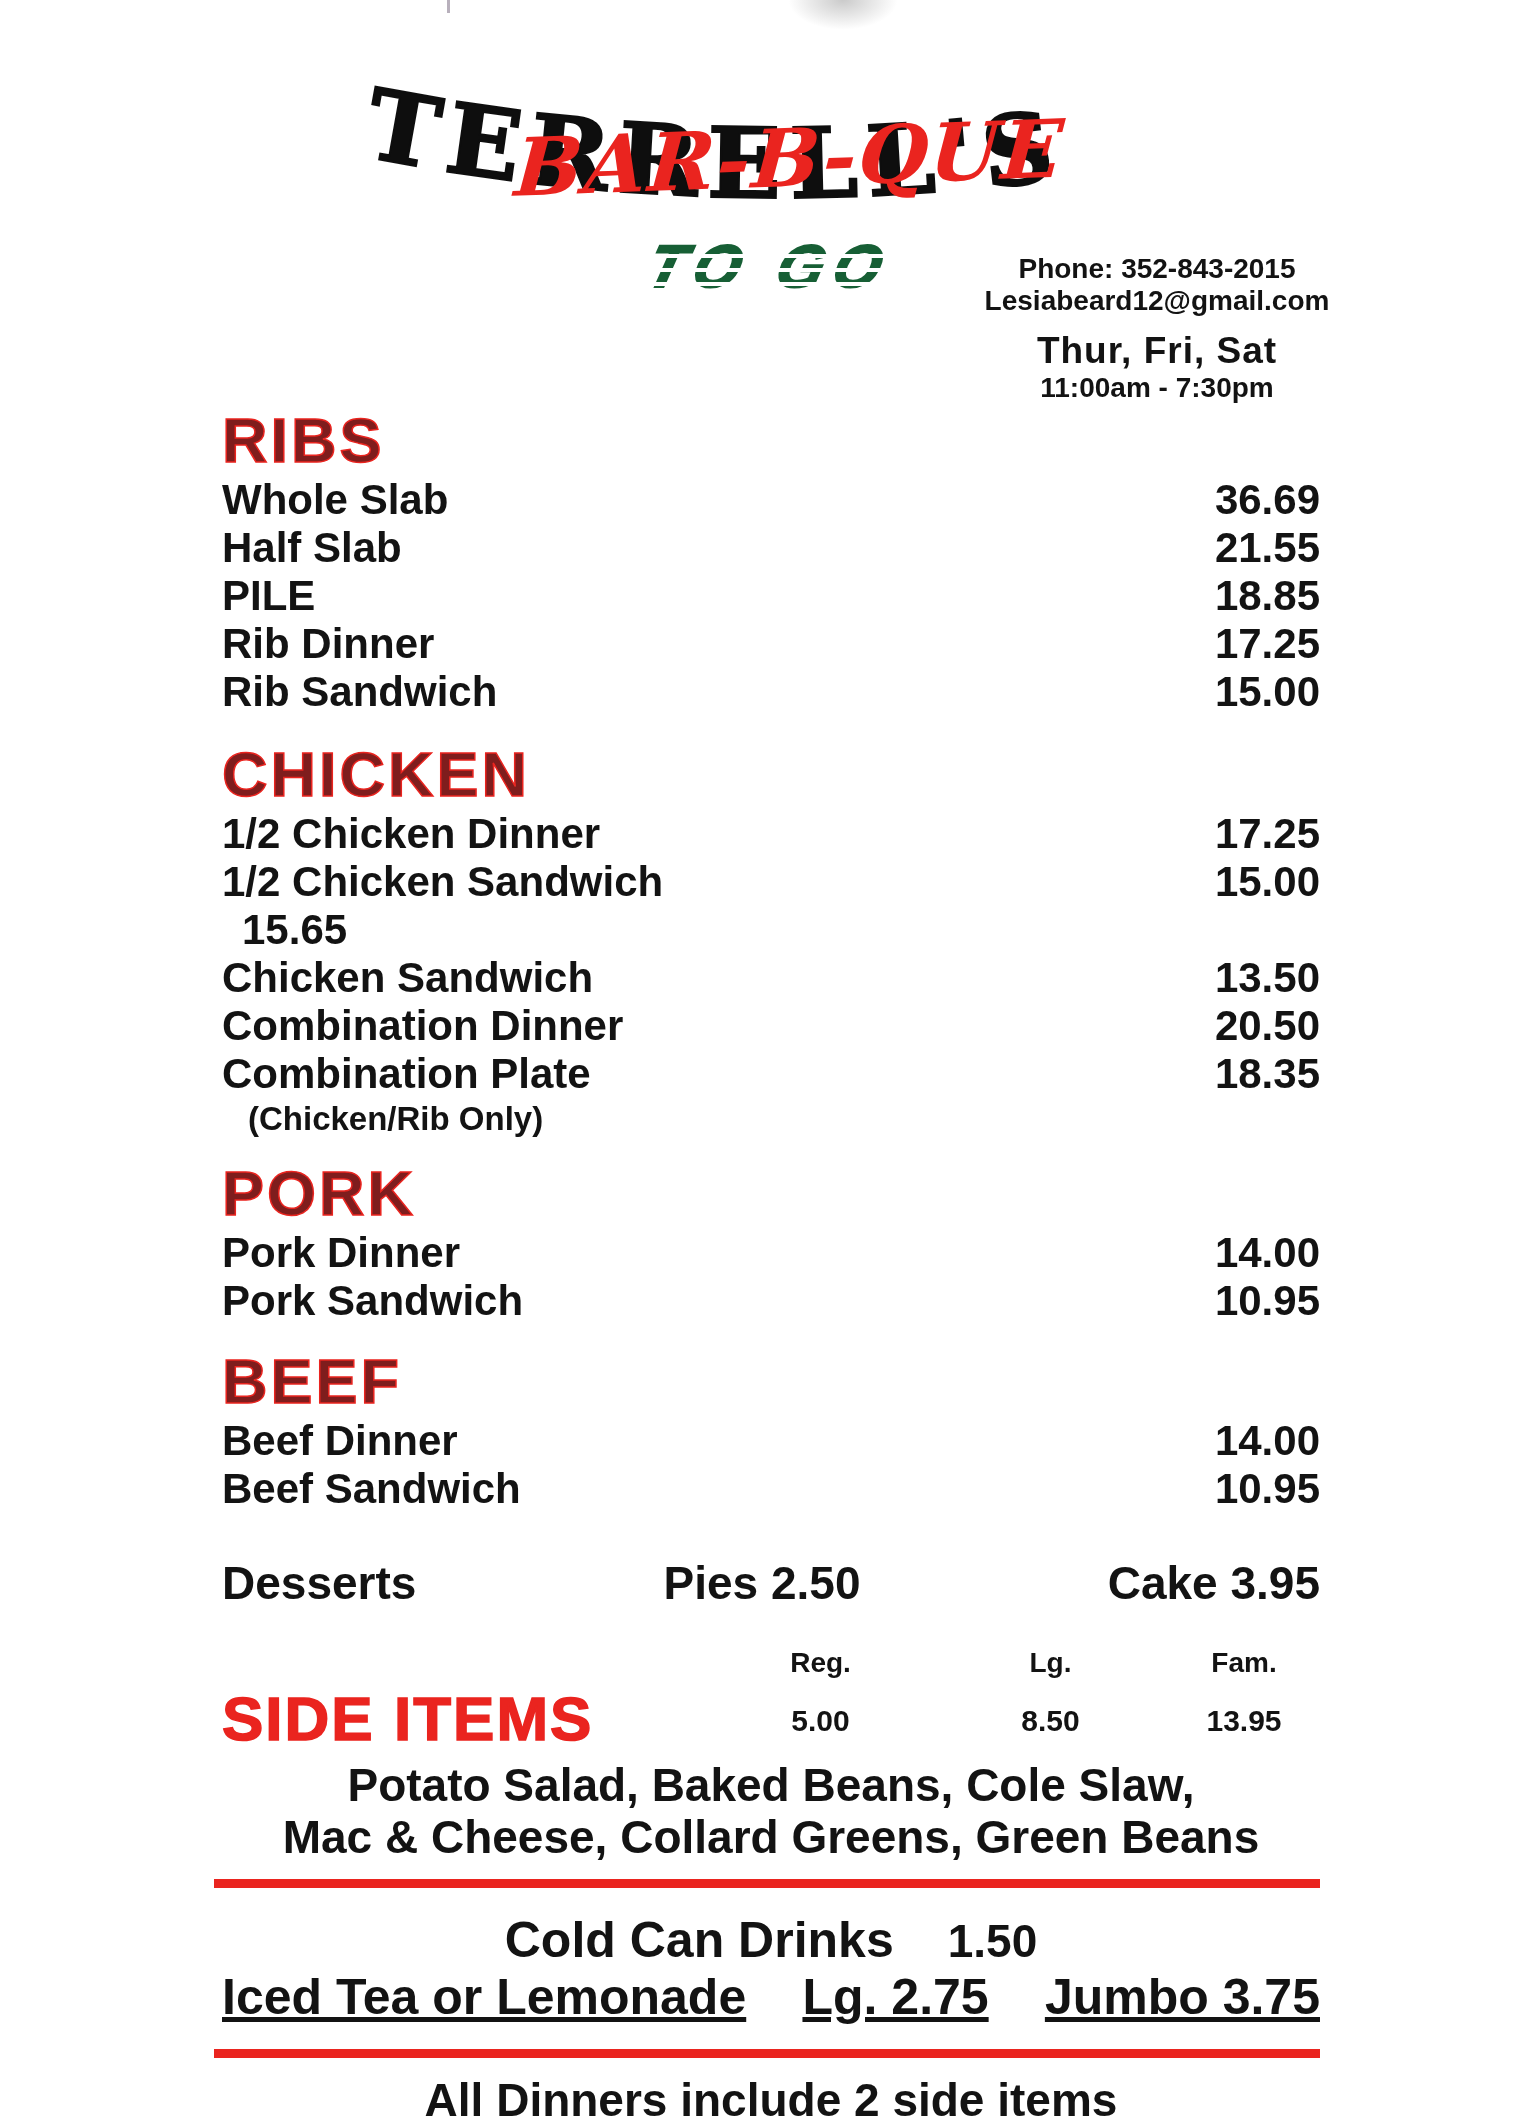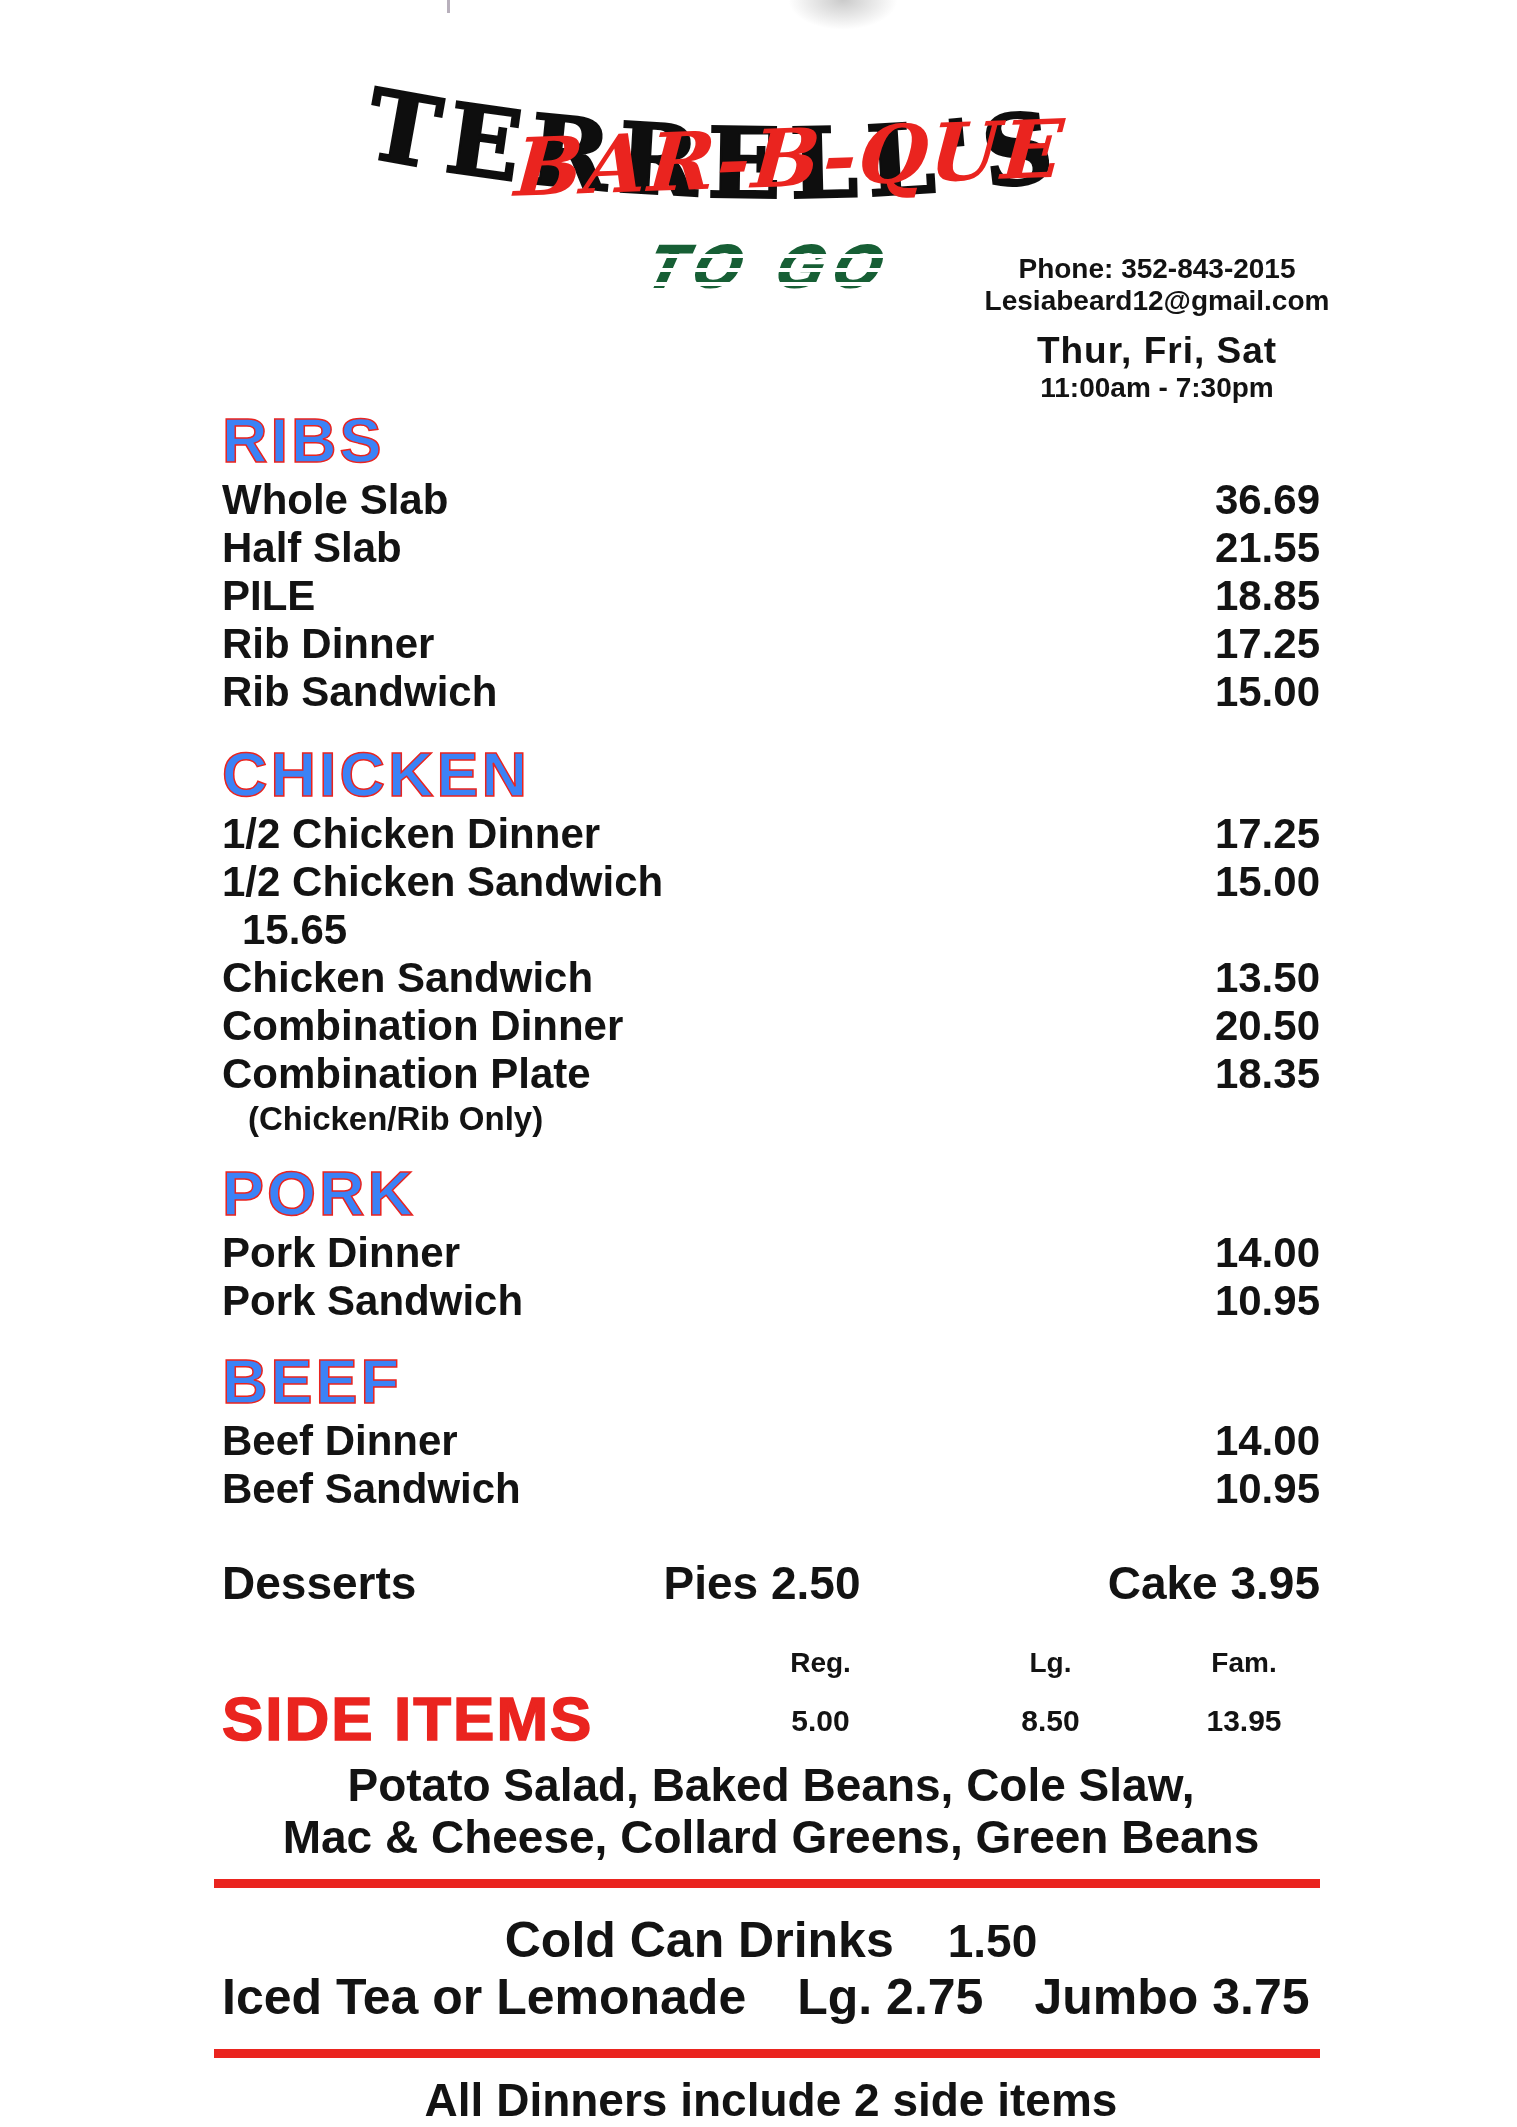--- a/index.html
+++ b/index.html
@@ -61,21 +61,21 @@
   }
   .contact .phone{font-size:28px;line-height:33px;}
   .contact .email{font-size:28px;line-height:32px;}
   .contact .days{font-size:37px;line-height:44px;margin-top:12px;letter-spacing:1px;}
   .contact .hours{font-size:28px;line-height:30px;}
 
   
   .menu{padding:8px 197px 0 222px;}
   .section-title{
     margin:0 0 4px 0;
-    color:#3b82f6;
+    color:#7f1d1d;
     font-size:63px;line-height:64px;
     font-weight:bold;letter-spacing:3px;
     -webkit-text-stroke:1.5px #EA241F;
   }
   .sec{margin-top:0;}
   .sec-chicken{margin-top:26px;}
   .sec-pork{margin-top:22px;}
   .sec-beef{margin-top:24px;}
   .row{display:flex;justify-content:space-between;align-items:baseline;
     font-size:42px;line-height:48px;font-weight:bold;}
@@ -94,22 +94,22 @@
   }
   .side-price{font-size:30px;line-height:64px;font-weight:bold;text-align:center;}
   .sides-list{text-align:center;font-size:46px;line-height:52px;font-weight:bold;margin-top:6px;}
 
   .redline{height:9px;background:#EA241F;margin:16px 0 0 -8px;}
   .redline2{margin-top:24px;}
 
   .drinks1{display:flex;justify-content:center;align-items:baseline;gap:54px;
     margin-top:24px;font-size:50px;line-height:56px;font-weight:bold;}
   .drinks1 .dprice{font-size:46px;}
-  .drinks2{display:flex;justify-content:flex-start;align-items:baseline;gap:51px;
-    font-size:50px;line-height:56px;font-weight:bold;white-space:nowrap;}
+  .drinks2{display:flex;justify-content:space-between;align-items:baseline;gap:20px;
+    font-size:50px;line-height:56px;font-weight:bold;white-space:nowrap;text-decoration:underline;}
 
   .footer-note{text-align:center;font-size:46px;line-height:48px;font-weight:bold;margin-top:18px;}
 </style>
 </head>
 <body>
 
 <div class="page">
 
   <div class="scan-smudge"></div>
   <div class="scan-mark"></div>

